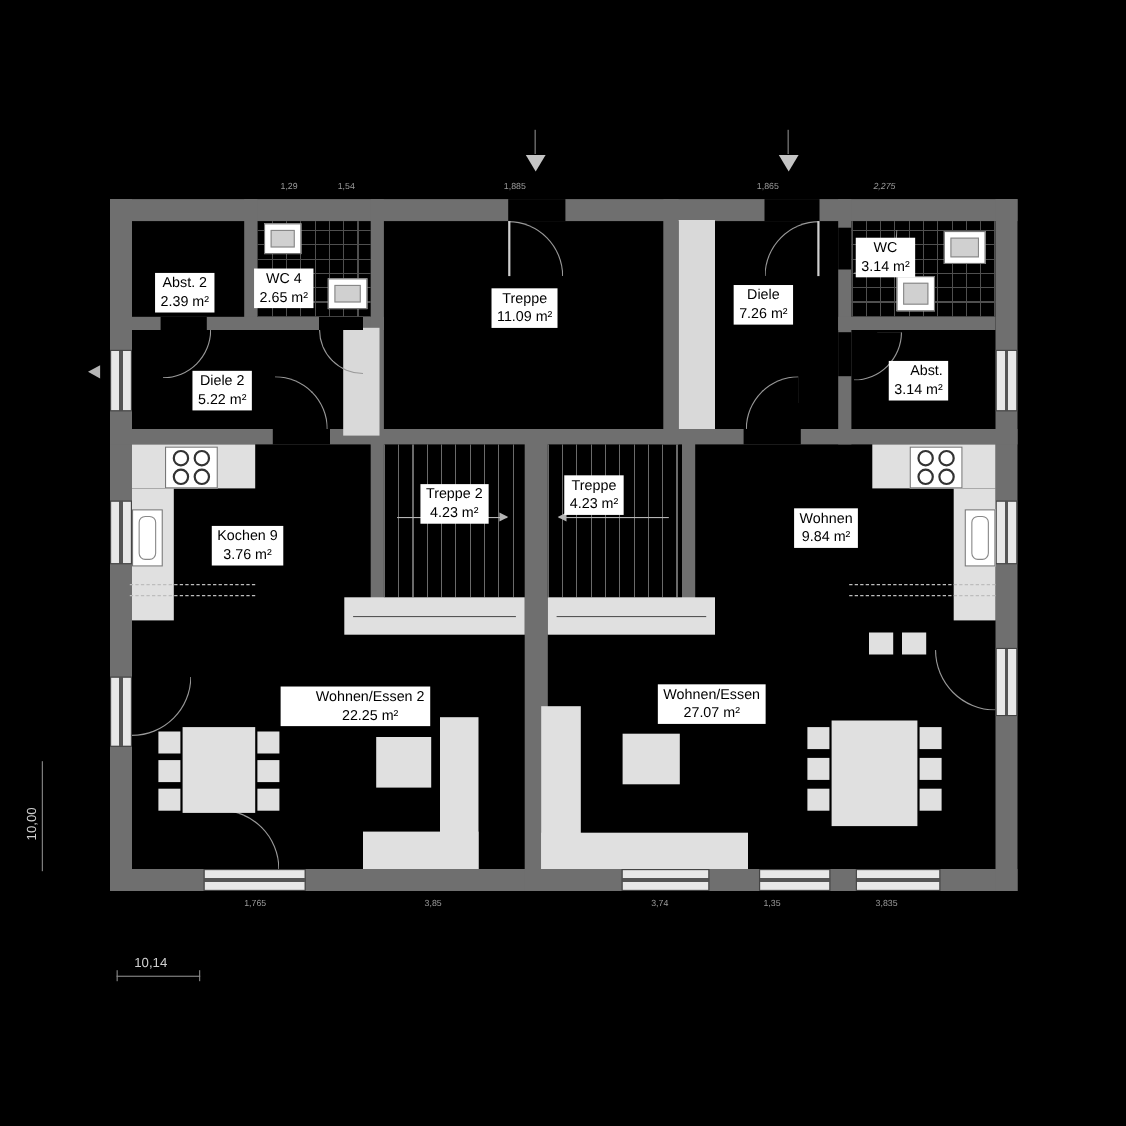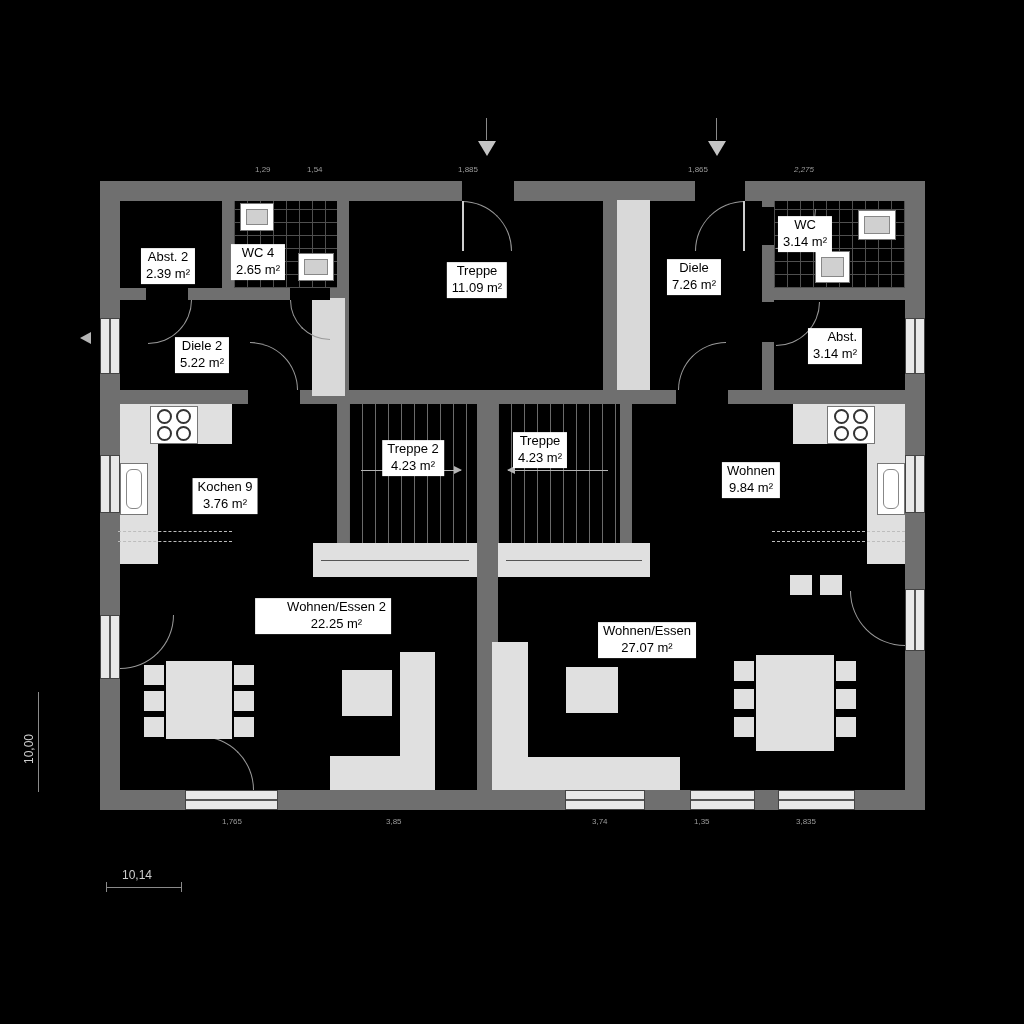--- a/index.html
+++ b/index.html
@@ -222,21 +222,21 @@
     </div>
     <div class="label" style="left:440px;top:269px;">
       <span style="display:block">Treppe</span><span>4.23 m²</span>
     </div>
     <div class="label" style="left:125px;top:315px;">
       <span style="display:block">Kochen 9</span><span>3.76 m²</span>
     </div>
     <div class="label" style="left:651px;top:299px;">
       <span style="display:block">Wohnen</span><span>9.84 m²</span>
     </div>
-    <div class="label" style="left:223px;top:435px;padding-left:32px;">
+    <div class="label" style="left:223px;top:461px;padding-left:32px;">
       <span style="display:block">Wohnen/Essen 2</span><span>22.25 m²</span>
     </div>
     <div class="label" style="left:547px;top:459px;">
       <span style="display:block">Wohnen/Essen</span><span>27.07 m²</span>
     </div>
 
   </div>
 </div>
 
 </body></html>

